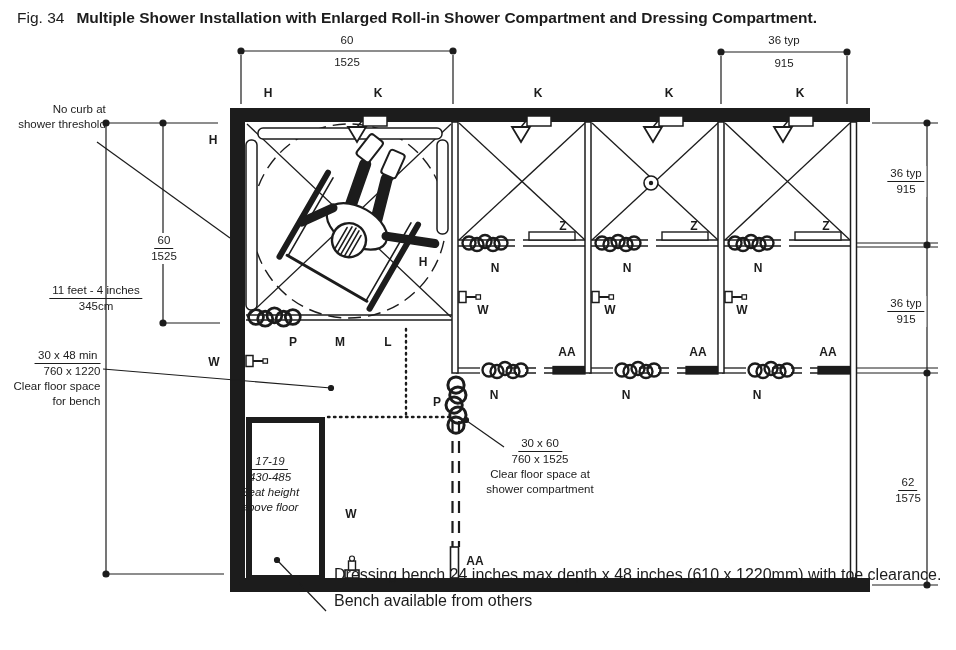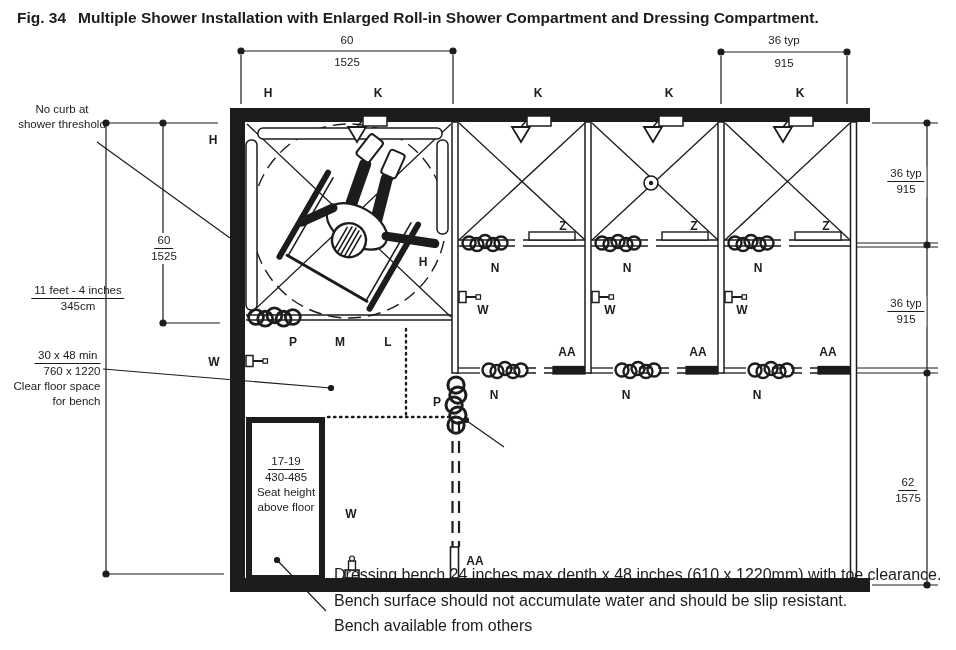--- a/index.html
+++ b/index.html
@@ -1,20 +1,20 @@
 <!DOCTYPE html>
 <html><head>
 <meta charset="utf-8">
 <style>
   html,body{margin:0;padding:0;background:#ffffff;}
   #stage{position:relative;width:956px;height:650px;background:#fff;overflow:hidden;
          font-family:"Liberation Sans",sans-serif;color:#1c1c1c;}
   svg{position:absolute;left:0;top:0;}
   .title{position:absolute;left:17px;top:9px;font-size:15.5px;white-space:nowrap;}
-  .title .fig{font-weight:bold;margin-right:12px;}
+  .title .fig{font-weight:normal;margin-right:12px;}
   .title .cap{font-weight:700;}
   .txt{position:absolute;transform:translateX(-50%);text-align:center;
        font-size:11.5px;line-height:1.3;white-space:nowrap;z-index:3;}
   .bgw{background:#fff;padding:0 2px;}
   .fracbar{display:inline-block;border-bottom:1.4px solid #1c1c1c;padding:0 3px;}
   .lbl{position:absolute;transform:translate(-50%,-50%);font-size:12px;font-weight:bold;
        z-index:3;white-space:nowrap;}
   .note{position:absolute;left:334px;top:562px;font-size:16px;line-height:1.6;
         white-space:nowrap;z-index:3;}
 </style>
@@ -254,61 +254,66 @@
   <div class="txt" style="left:347px;top:55px;">1525</div>
 
   <div class="txt" style="left:784px;top:33px;">36 typ</div>
   <div class="txt" style="left:784px;top:56px;">915</div>
 
   <div class="txt bgw" style="left:164px;top:233px;">
     <div class="fracbar">60</div>
     <div>1525</div>
   </div>
 
-  <div class="txt" style="left:78px;top:283px;">
+  <div class="txt" style="left:96px;top:283px;">
     <div class="fracbar">11 feet - 4 inches</div>
     <div>345cm</div>
   </div>
 
   <div class="txt bgw" style="left:906px;top:166px;">
     <div class="fracbar">36 typ</div>
     <div>915</div>
   </div>
   <div class="txt bgw" style="left:906px;top:296px;">
     <div class="fracbar">36 typ</div>
     <div>915</div>
   </div>
   <div class="txt bgw" style="left:908px;top:475px;">
     <div class="fracbar">62</div>
     <div>1575</div>
   </div>
 
-  <div class="txt" style="left:62px;top:102px;">
+  <div class="txt" style="left:62px;top:102px;text-align:right;">
     <div>No curb at</div>
     <div>shower threshold</div>
   </div>
 
   <div class="txt" style="left:57px;top:348px;text-align:right;">
     <div class="fracbar">30 x 48 min</div>
     <div>760 x 1220</div>
     <div>Clear floor space</div>
     <div>for bench</div>
   </div>
 
-  <div class="txt" style="left:286px;top:454px;">
+  <div class="txt" style="left:270px;top:454px;font-style:italic;">
     <div class="fracbar">17-19</div>
     <div>430-485</div>
     <div>Seat height</div>
     <div>above floor</div>
   </div>
 
+  <div class="txt" style="left:540px;top:436px;">
+    <div class="fracbar">30 x 60</div>
+    <div>760 x 1525</div>
+    <div>Clear floor space at</div>
+    <div>shower compartment</div>
+  </div>
 
   <div class="note">
     <div>Dressing bench 24 inches max depth x 48 inches (610 x 1220mm) with toe clearance.</div>
-    <div>Bench surface should not accumulate water and should be slip resistant.</div>
     <div>Bench available from others</div>
   </div>
 
   <span class="lbl" style="left:268px;top:93px;">H</span>
   <span class="lbl" style="left:378px;top:93px;">K</span>
   <span class="lbl" style="left:538px;top:93px;">K</span>
   <span class="lbl" style="left:669px;top:93px;">K</span>
   <span class="lbl" style="left:800px;top:93px;">K</span>
   <span class="lbl" style="left:213px;top:140px;">H</span>
   <span class="lbl" style="left:423px;top:262px;">H</span>

